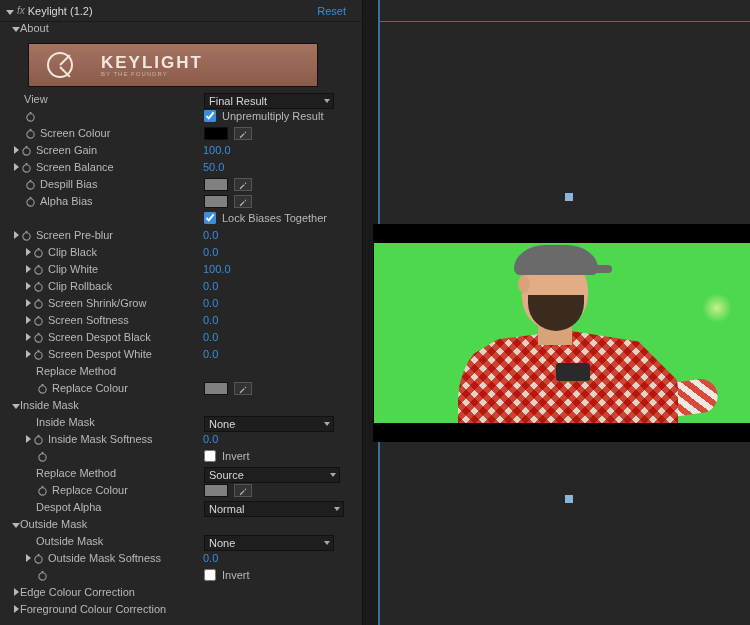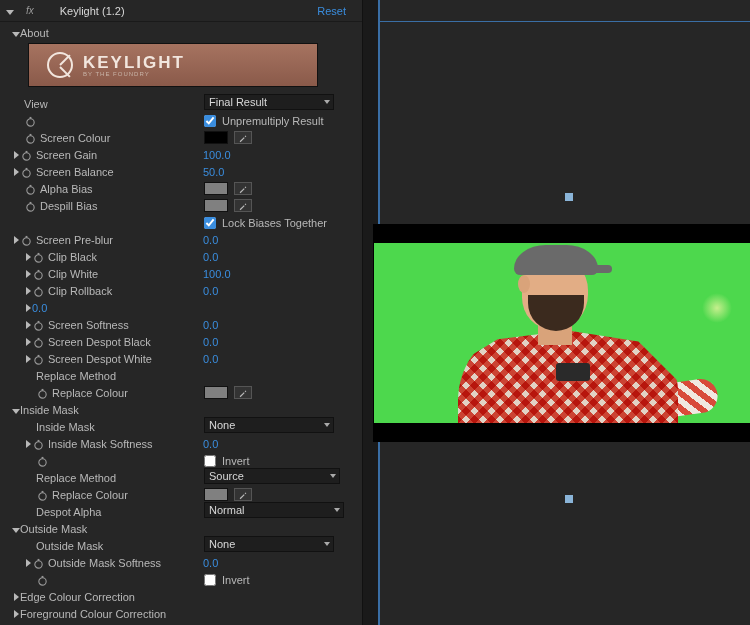--- a/index.html
+++ b/index.html
@@ -2,40 +2,40 @@
 <html><head>
 <meta charset="utf-8">
 <style>
   * { box-sizing: border-box; margin: 0; padding: 0; font-family: 'Segoe UI', Tahoma, sans-serif; }
   body { background: #1e1e1e; color: #b8b8b8; font-size: 11px; display: flex; width: 750px; height: 625px; overflow: hidden; }
   .panel-left { width: 362px; background: #262626; display: flex; flex-direction: column; }
   .panel-gap { width: 18px; background: #1a1a1a; border-left: 1px solid #111; border-right: 2px solid #3a6ea5; }
   .panel-right { flex: 1; background: #262626; position: relative; }
 
   
-  .fx-header { display: flex; align-items: center; height: 22px; padding: 0 6px; gap: 12px; border-bottom: 1px solid #1a1a1a; }
-  .fx-header .title { color: #d8d8d8; flex: 1; margin-left: 14px; }
+  .fx-header { display: flex; align-items: center; height: 22px; padding: 0 6px; gap: 3px; border-bottom: 1px solid #1a1a1a; }
+  .fx-header .title { color: #d8d8d8; flex: 1; }
   .fx-header .reset { color: #3a8dde; cursor: pointer; margin-right: 10px; }
   .chevron { display: inline-block; width: 8px; text-align: center; color: #b8b8b8; cursor: pointer; user-select: none; }
   .chevron.down::before { content: ""; display: inline-block; border-left: 4px solid transparent; border-right: 4px solid transparent; border-top: 5px solid #b8b8b8; }
   .chevron.right::before { content: ""; display: inline-block; border-top: 4px solid transparent; border-bottom: 4px solid transparent; border-left: 5px solid #b8b8b8; }
   .fx-badge { font-size: 10px; font-style: italic; color: #9a9a9a; }
 
   
   .logo-area { padding: 4px 0 6px 28px; }
-  .logo-box { width: 290px; height: 44px; background: linear-gradient(180deg,#a67360 0%, #8a5a4a 100%); border: 1px solid #111; display: flex; align-items: center; gap: 10px; padding-left: 18px; }
+  .logo-box { width: 290px; height: 44px; background: linear-gradient(180deg,#a67360 0%, #8a5a4a 100%); border: 1px solid #111; display: flex; align-items: center; gap: 28px; padding-left: 18px; }
   .logo-icon { width: 26px; height: 26px; border: 2px solid #f2e6de; border-radius: 50%; position: relative; }
   .logo-icon::before { content: ""; position: absolute; left: 11px; top: 10px; width: 14px; height: 2px; background: #f2e6de; transform: rotate(-45deg); transform-origin: left center; }
   .logo-icon::after { content: ""; position: absolute; left: 11px; top: 12px; width: 14px; height: 2px; background: #f2e6de; transform: rotate(45deg); transform-origin: left center; }
   .logo-text { display:flex; flex-direction:column; }
   .logo-text .brand { color: #f2e6de; font-weight: 700; font-size: 17px; letter-spacing: 2px; line-height: 1; }
   .logo-text .sub { color: #c9b4a8; font-size: 6px; letter-spacing: 1px; }
 
   
-  .row { display: flex; align-items: flex-end; height: 17px; padding-right: 6px; }
+  .row { display: flex; align-items: flex-start; height: 17px; padding-right: 6px; }
   .row .indent { width: 12px; flex-shrink: 0; }
   .label-cell { display: flex; align-items: center; gap: 4px; width: 215px; flex-shrink:0; overflow: hidden; white-space: nowrap; }
   .value-cell { flex: 1; display: flex; align-items: center; gap: 6px; }
   .value-link { color: #3a8dde; cursor: ew-resize; }
   .stopwatch { width: 12px; height: 12px; display: inline-flex; align-items: center; justify-content: center; }
   .stopwatch svg { width: 11px; height: 11px; }
   select.native { background: #1e1e1e; color: #d8d8d8; border: 1px solid #111; height: 16px; font-size: 11px; padding: 0 14px 0 4px; appearance: none; -webkit-appearance: none; }
   .select-wrap { position: relative; display: inline-block; }
   .select-wrap::after { content: ""; position: absolute; right: 4px; top: 6px; border-left: 3px solid transparent; border-right: 3px solid transparent; border-top: 4px solid #aaa; pointer-events: none; }
   input[type=checkbox] { width: 12px; height: 12px; accent-color: #3a8dde; }
@@ -193,21 +193,21 @@
   <div class="row">
     <span class="indent"></span>
       <span class="indent"></span>
     <div class="label-cell" style="width:180px">
       <span class="stopwatch">
           <svg viewBox="0 0 12 12">
             <circle cx="6" cy="7" r="4" fill="none" stroke="#999" stroke-width="1.2"></circle>
             <rect x="5" y="1" width="2" height="2" fill="#999"></rect>
           </svg>
         </span>
-      <span>Alpha Bias</span>
+      <span>Despill Bias</span>
     </div>
     <div class="value-cell">
       <span class="swatch grey"></span>
       <span class="eyedrop">
           <svg viewBox="0 0 12 12">
             <path d="M2 10 L7 5 L8 6 L3 11 Z M8 4 L9 3 L10 4 L9 5 Z" fill="#bbb"></path>
           </svg>
         </span>
     </div>
   </div>
@@ -215,21 +215,21 @@
   <div class="row">
     <span class="indent"></span>
       <span class="indent"></span>
     <div class="label-cell" style="width:180px">
       <span class="stopwatch">
           <svg viewBox="0 0 12 12">
             <circle cx="6" cy="7" r="4" fill="none" stroke="#999" stroke-width="1.2"></circle>
             <rect x="5" y="1" width="2" height="2" fill="#999"></rect>
           </svg>
         </span>
-      <span>Despill Bias</span>
+      <span>Alpha Bias</span>
     </div>
     <div class="value-cell">
       <span class="swatch grey"></span>
       <span class="eyedrop">
           <svg viewBox="0 0 12 12">
             <path d="M2 10 L7 5 L8 6 L3 11 Z M8 4 L9 3 L10 4 L9 5 Z" fill="#bbb"></path>
           </svg>
         </span>
     </div>
   </div>
@@ -313,20 +313,29 @@
     </div>
     <div class="value-cell">
         <span class="value-link">0.0</span>
       </div>
   </div>
 
   <div class="row">
     <span class="indent"></span>
       <span class="indent"></span>
     <span class="chevron right"></span>
+    <div class="label-cell" style="width:171px">
+      <span class="stopwatch">
+          <svg viewBox="0 0 12 12">
+            <circle cx="6" cy="7" r="4" fill="none" stroke="#999" stroke-width="1.2"></circle>
+            <rect x="5" y="1" width="2" height="2" fill="#999"></rect>
+          </svg>
+        </span>
+      <span>Screen Shrink/Grow</span>
+    </div>
     <div class="value-cell">
         <span class="value-link">0.0</span>
       </div>
   </div>
 
   <div class="row">
     <span class="indent"></span>
       <span class="indent"></span>
     <span class="chevron right"></span>
     <div class="label-cell" style="width:171px">

